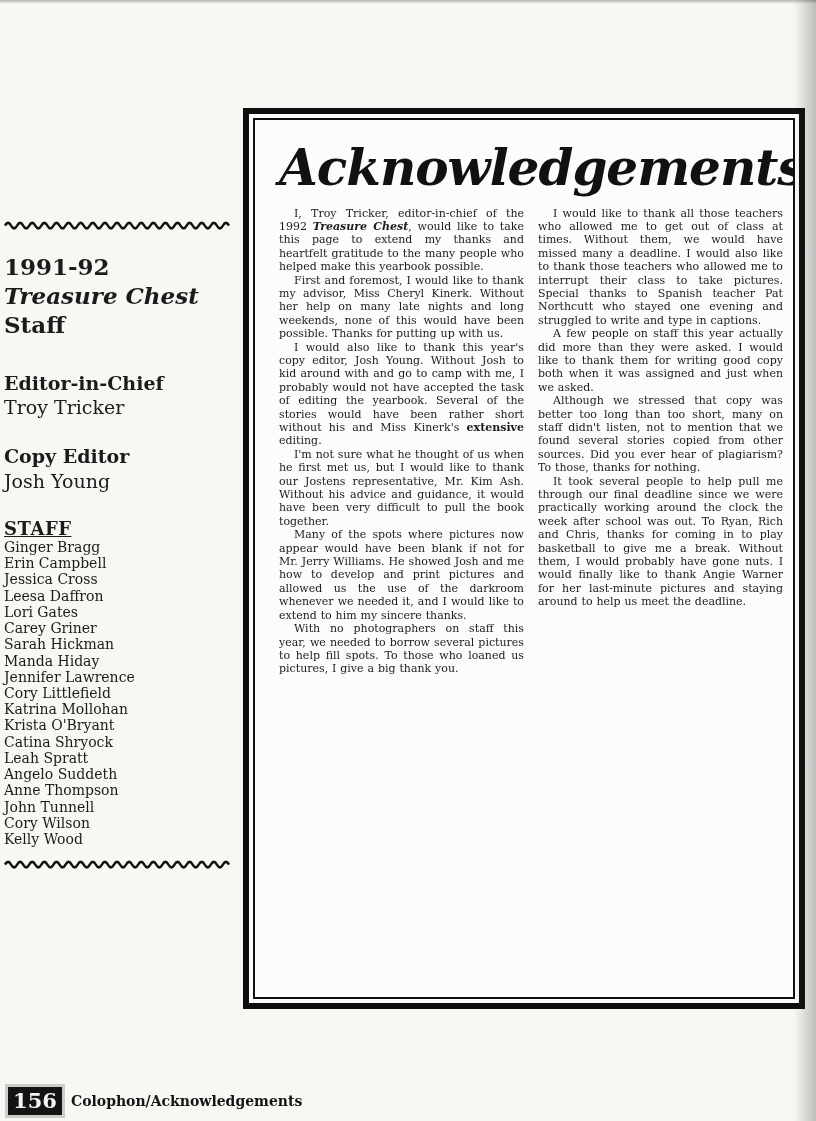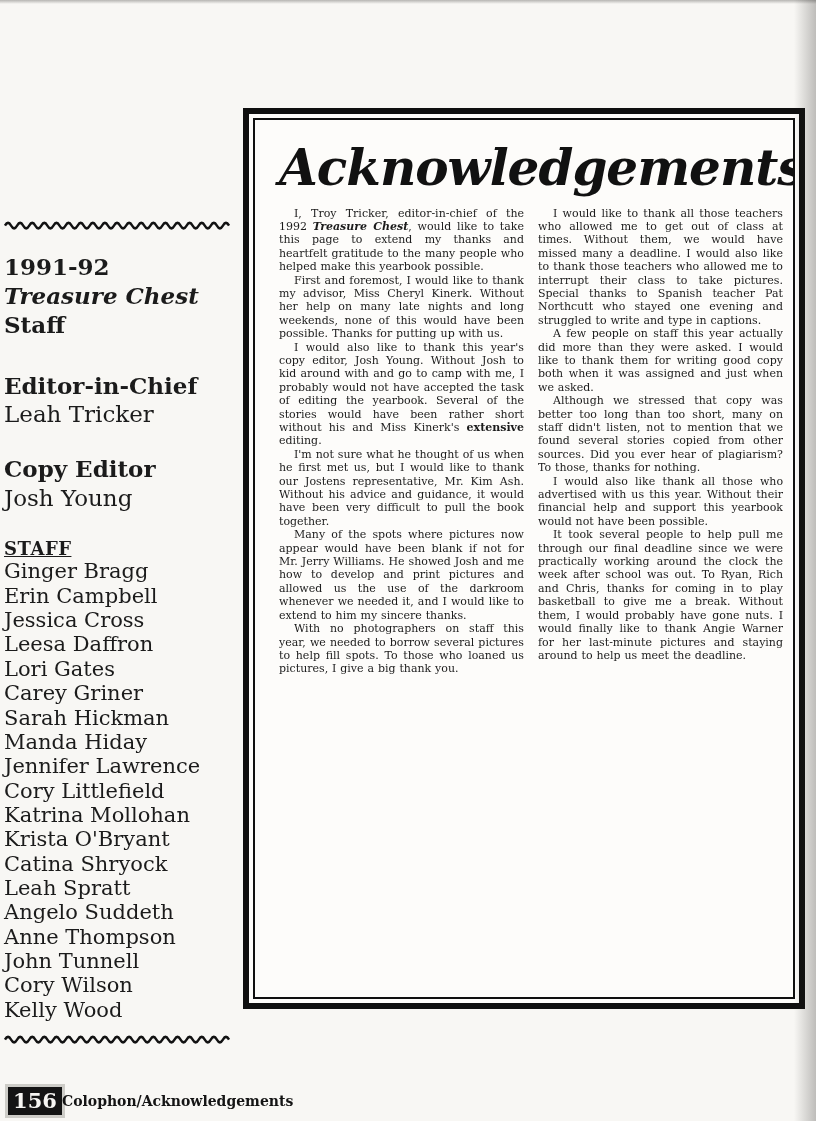--- a/index.html
+++ b/index.html
@@ -23,28 +23,28 @@
   }
 
   
   .sidebar {
     position: absolute; left: 4px; top: 219px; width: 226px;
     text-align: left;
   }
   .wave { display: block; width: 100%; height: 11px; }
   .sb-heading { margin-top: 22px; font-size: 23px; font-weight: bold; line-height: 1.27; }
   .sb-line2 { font-style: italic; }
-  .sb-role { margin-top: 31px; font-size: 23px; line-height: 1.28; }
+  .sb-role { margin-top: 31px; font-size: 19px; line-height: 1.28; }
   .sb-role + .sb-role { margin-top: 25px; }
   .sb-role-title { font-weight: bold; }
   .sb-staff-heading {
     margin-top: 25px; font-size: 18px; font-weight: bold;
     text-decoration: underline; letter-spacing: 0.5px;
   }
-  .staff-name { font-size: 21px; line-height: 1.16; white-space: nowrap; }
+  .staff-name { font-size: 14px; line-height: 1.16; white-space: nowrap; }
   .wave.bottom { margin-top: 11px; }
 
   
   .article-box {
     position: absolute; left: 243px; top: 108px; width: 562px; height: 901px;
     box-sizing: border-box;
     border: 6px solid #0f0f0f;
     background: #fdfcfa;
   }
   .article-inner {
@@ -71,21 +71,21 @@
     font-size: 11px;
     line-height: 1.22;
     text-indent: 15px;
     word-spacing: 0.4px;
   }
   .para.noindent { text-indent: 0; }
 
   
   .footer {
     position: absolute; left: 8px; top: 1087px;
-    display: flex; align-items: center; 
+    display: flex; align-items: center; gap: 9px;
   }
   .page-num {
     display: inline-block;
     min-width: 48px; text-align: center;
     background: #141414; color: #f6f5f2;
     font-size: 21px; font-weight: bold;
     padding: 1px 3px 2px 3px;
     box-shadow: 0 0 0 3px rgba(125,122,116,0.35);
   }
   .footer-title { font-size: 14px; font-weight: bold; color: #141414; }
@@ -99,21 +99,21 @@
   <svg class="wave" viewBox="0 0 224 10" preserveAspectRatio="none">
     <path d="M1 6 q3 -5 6 0 t6 0 t6 0 t6 0 t6 0 t6 0 t6 0 t6 0 t6 0 t6 0 t6 0 t6 0 t6 0 t6 0 t6 0 t6 0 t6 0 t6 0 t6 0 t6 0 t6 0 t6 0 t6 0 t6 0 t6 0 t6 0 t6 0 t6 0 t6 0 t6 0 t6 0 t6 0 t6 0 t6 0 t6 0 t6 0 t6 0" fill="none" stroke="#121212" stroke-width="2.4"></path>
   </svg>
   <div class="sb-heading">
     <div class="sb-line1">1991-92</div>
     <div class="sb-line2">Treasure Chest</div>
     <div class="sb-line3">Staff</div>
   </div>
   <div class="sb-role">
     <div class="sb-role-title">Editor-in-Chief</div>
-    <div class="sb-role-name">Leah Tricker</div>
+    <div class="sb-role-name">Troy Tricker</div>
   </div>
   <div class="sb-role">
     <div class="sb-role-title">Copy Editor</div>
     <div class="sb-role-name">Josh Young</div>
   </div>
   <div class="sb-staff-heading">STAFF</div>
   <div class="sb-staff-list">
       <div class="staff-name">Ginger Bragg</div>
       <div class="staff-name">Erin Campbell</div>
       <div class="staff-name">Jessica Cross</div>
@@ -149,21 +149,20 @@
           <p class="para"><span>I would also like to thank this year's copy editor, Josh Young. Without Josh to kid around with and go to camp with me, I probably would not have accepted the task of editing the yearbook. Several of the stories would have been rather short without his and Miss Kinerk's </span><span style="font-weight: bold;">extensive</span><span> editing.</span></p>
           <p class="para"><span>I'm not sure what he thought of us when he first met us, but I would like to thank our Jostens representative, Mr. Kim Ash. Without his advice and guidance, it would have been very difficult to pull the book together.</span></p>
           <p class="para"><span>Many of the spots where pictures now appear would have been blank if not for Mr. Jerry Williams. He showed Josh and me how to develop and print pictures and allowed us the use of the darkroom whenever we needed it, and I would like to extend to him my sincere thanks.</span></p>
           <p class="para"><span>With no photographers on staff this year, we needed to borrow several pictures to help fill spots. To those who loaned us pictures, I give a big thank you.</span></p>
         </div>
       <div class="col">
         <div>
             <p class="para"><span>I would like to thank all those teachers who allowed me to get out of class at times. Without them, we would have missed many a deadline. I would also like to thank those teachers who allowed me to interrupt their class to take pictures. Special thanks to Spanish teacher Pat Northcutt who stayed one evening and struggled to write and type in captions.</span></p>
             <p class="para"><span>A few people on staff this year actually did more than they were asked. I would like to thank them for writing good copy both when it was assigned and just when we asked.</span></p>
             <p class="para"><span>Although we stressed that copy was better too long than too short, many on staff didn't listen, not to mention that we found several stories copied from other sources. Did you ever hear of plagiarism? To those, thanks for nothing.</span></p>
-            <p class="para"><span>I would also like thank all those who advertised with us this year. Without their financial help and support this yearbook would not have been possible.</span></p>
             <p class="para"><span>It took several people to help pull me through our final deadline since we were practically working around the clock the week after school was out. To Ryan, Rich and Chris, thanks for coming in to play basketball to give me a break. Without them, I would probably have gone nuts. I would finally like to thank Angie Warner for her last-minute pictures and staying around to help us meet the deadline.</span></p>
           </div>
 
       </div>
     </div>
   </div>
 </section>
 
 <footer class="footer">
   <span class="page-num">156</span>

